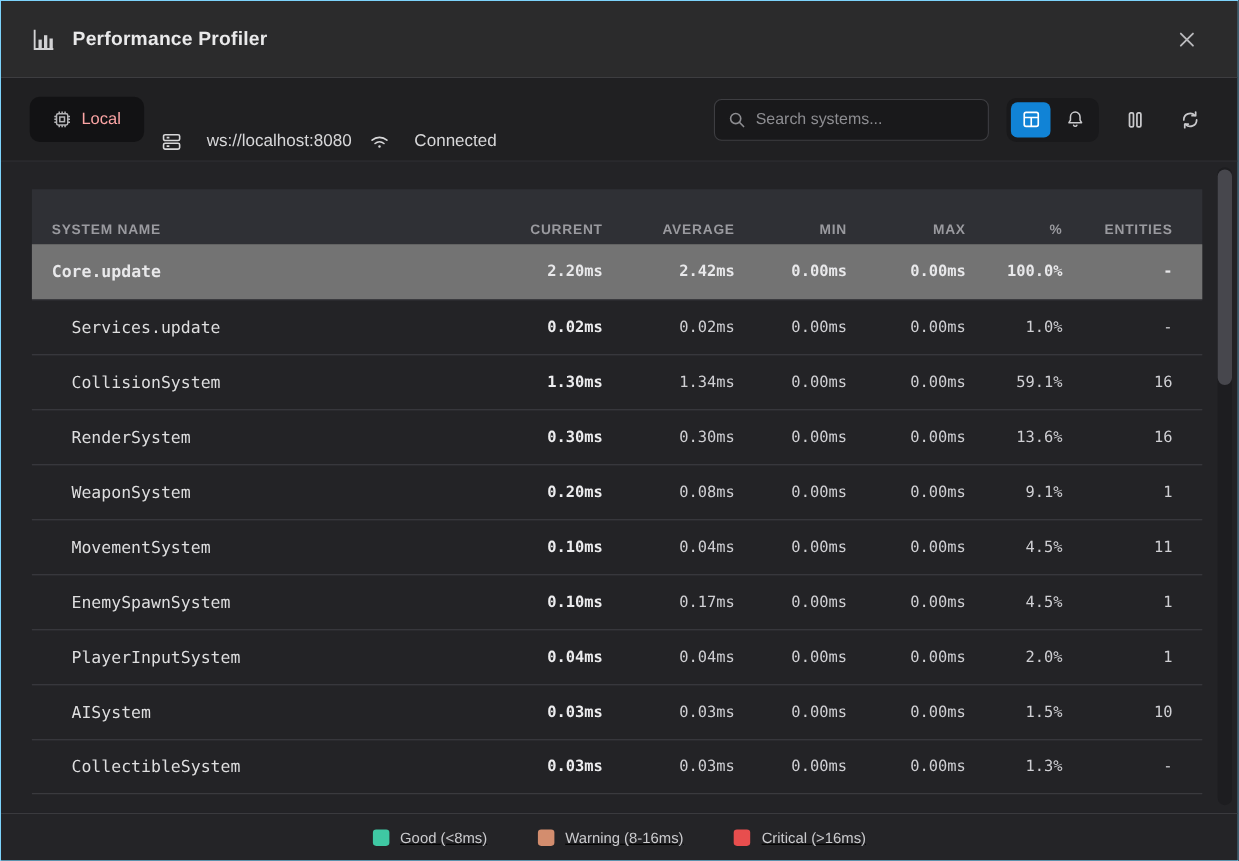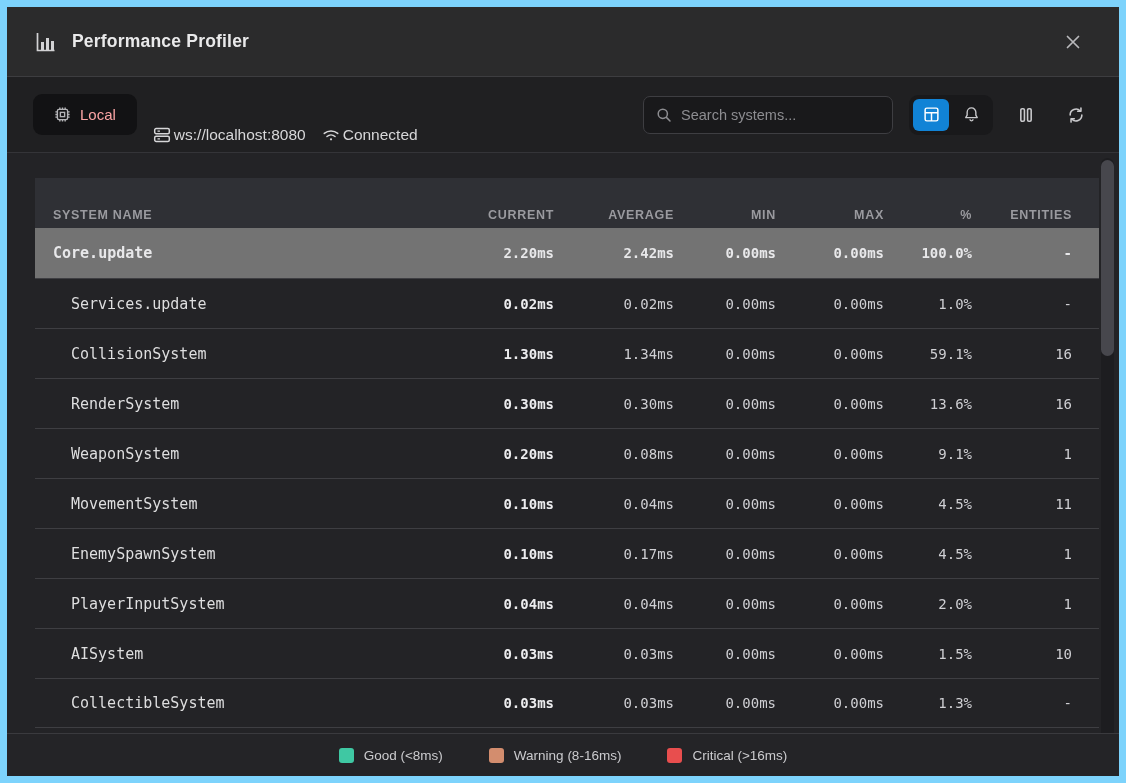--- a/index.html
+++ b/index.html
@@ -1,33 +1,33 @@
 <!DOCTYPE html>
 <html style="--accent: #1183d6;"><head>
 <meta charset="utf-8">
 <style>
   :root { --accent:#1183d6; }
   * { box-sizing:border-box; margin:0; padding:0; }
   html,body { width:1126px; height:783px; overflow:hidden; }
   body { font-family:"Liberation Sans","DejaVu Sans",sans-serif; background:#161618; }
 
-  .window { width:1126px; height:783px; background:#232326; border:7px solid #7dd3fc; display:flex; flex-direction:column; }
+  .window { width:1126px; height:783px; background:#232326; border:1px solid #7dd3fc; display:flex; flex-direction:column; }
 
   
   .titlebar { height:70px; flex:0 0 70px; background:#2b2b2c; border-bottom:1px solid #3d3d40; display:flex; align-items:center; padding:0 32px 0 26px; }
   .titlebar .app-icon { width:24px; height:24px; margin-right:15px; display:flex; align-items:center; }
   .titlebar h1 { font-size:17.5px; font-weight:700; color:#e9e9ea; letter-spacing:0.2px; }
   .close-btn { margin-left:auto; width:28px; height:28px; display:flex; align-items:center; justify-content:center; cursor:pointer; background:transparent; border:none; }
 
   
   .toolbar { height:76px; flex:0 0 76px; background:#202022; border-bottom:1px solid #343438; display:flex; align-items:center; padding:0 26px; gap:16px; }
   .segmented { background:#121214; border-radius:9px; padding:4px; display:flex; gap:3px; }
   .seg-btn { display:flex; align-items:center; gap:9px; padding:8px 17px; border:none; background:transparent; color:#fca5a5; font-size:15px; border-radius:7px; cursor:pointer; font-family:inherit; }
   .seg-btn.active { background:var(--accent); color:#ffffff; font-weight:700; }
-  .conn-info { display:flex; align-items:center; gap:3px; color:#d7d7d9; font-size:15.5px;margin-top:40px; }
+  .conn-info { display:flex; align-items:center; gap:23px; color:#d7d7d9; font-size:15.5px;margin-top:40px; }
   .toolbar .spacer { flex:1; }
   .search-box { width:250px; height:38px; background:#19191b; border:1px solid #3e3e42; border-radius:7px; display:flex; align-items:center; padding:0 12px; gap:9px; }
   .search-box input { background:transparent; border:none; outline:none; color:#d5d5d7; font-size:14.5px; width:100%; font-family:inherit; }
   .search-box input::placeholder { color:#8d8d91; }
   .icon-group { background:#19191b; border-radius:9px; padding:4px; display:flex; gap:4px; }
   .icon-btn { width:36px; height:32px; display:flex; align-items:center; justify-content:center; border:none; background:transparent; border-radius:6px; cursor:pointer; color:#c9c9cc; }
   .icon-btn.active { background:var(--accent); color:#fff; }
   .plain-btn { width:34px; height:34px; display:flex; align-items:center; justify-content:center; border:none; background:transparent; cursor:pointer; color:#c9c9cc; }
 
   
@@ -44,21 +44,21 @@
   .cell.name { text-align:left; font-size:15px; color:#dededf; }
   .cell.current { font-weight:700; color:#ececee; }
   .trow.selected { background:#737373; }
   .trow.selected .cell { font-weight:700; color:#e8e8ea; }
 
   
   .scrollbar-track { position:absolute; top:5px; right:5px; width:13px; height:580px; background:#1d1d20; border-radius:7px; }
   .scrollbar-thumb { position:absolute; top:2px; left:0; width:13px; height:196px; background:#47474d; border-radius:7px; cursor:grab; }
 
   
-  .footer { height:43px; flex:0 0 43px; border-top:1px solid #3a3a3e; background:#242427; display:flex; align-items:center; justify-content:center; gap:46px; }
+  .footer { height:43px; flex:0 0 43px; border-top:1px solid #3a3a3e; background:#242427; display:flex; align-items:center; justify-content:center; gap:46px;text-decoration:underline; }
   .legend-item { display:flex; align-items:center; gap:10px; }
   .legend-swatch { width:15px; height:15px; border-radius:3px; }
   .legend-label { font-size:13.5px; color:#cbcbce; }
 
   svg { display:block; }
 </style>
 </head>
 <body>
 
 <div class="window">

